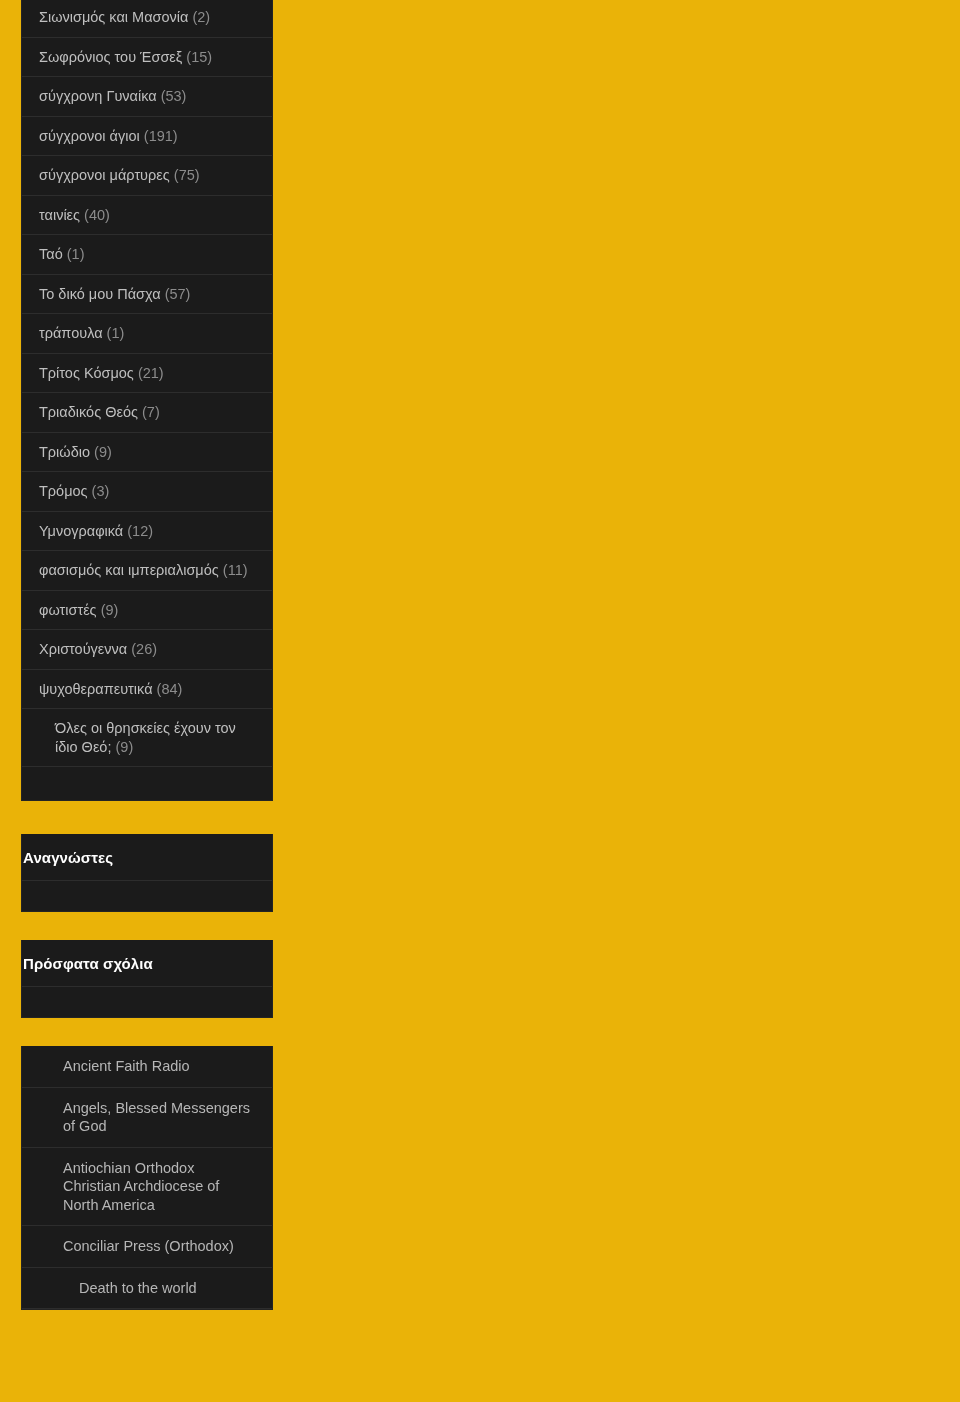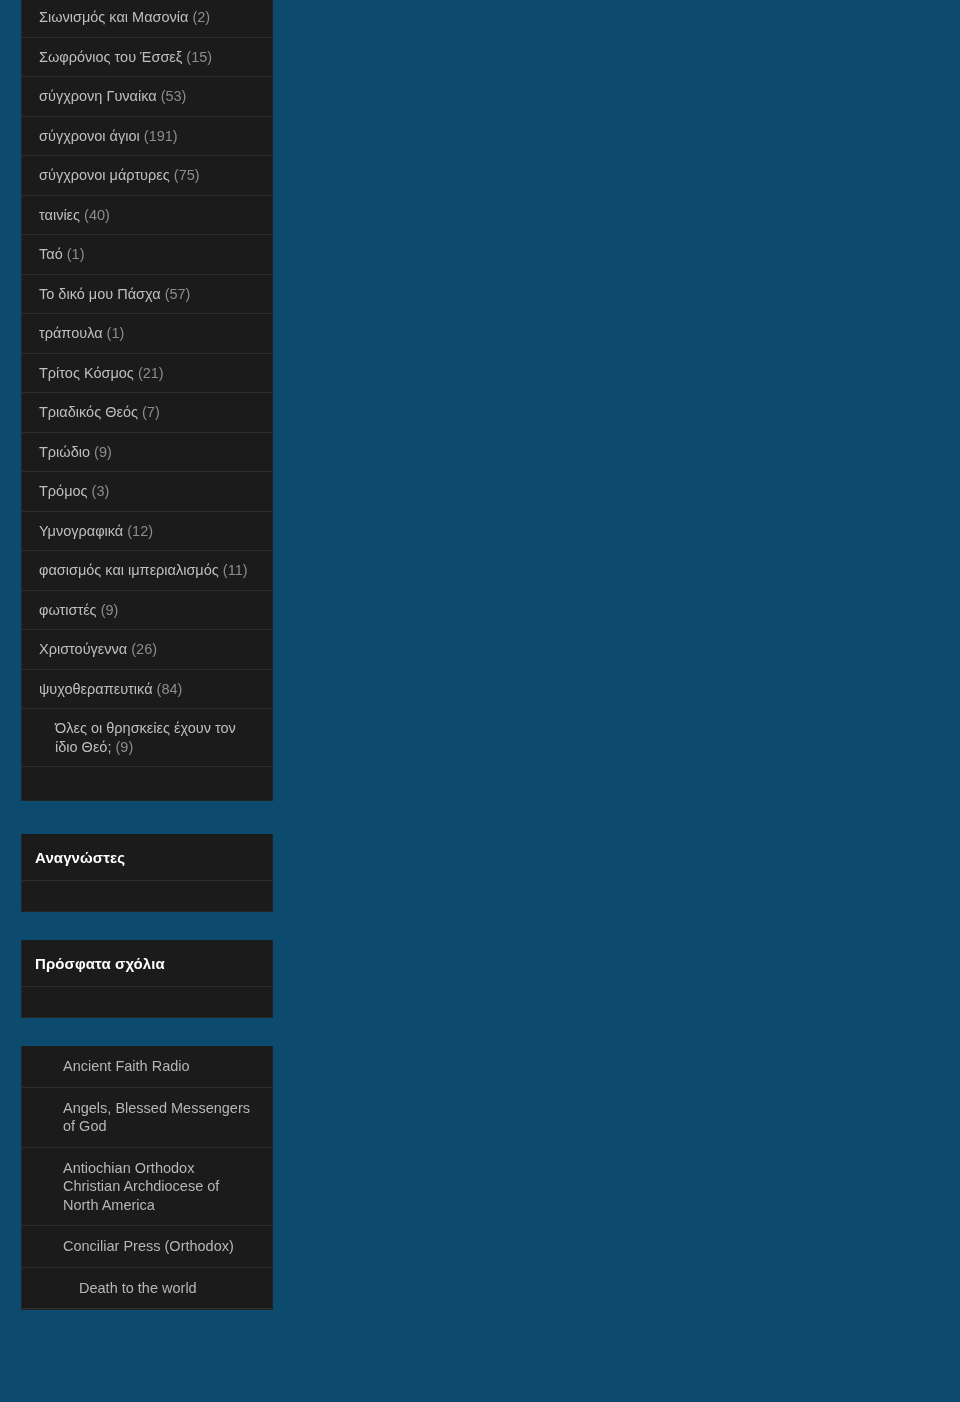--- a/index.html
+++ b/index.html
@@ -12,21 +12,21 @@
     height: 1402px;
     overflow: hidden;
     font-family: "Liberation Sans", "DejaVu Sans", sans-serif;
     -webkit-font-smoothing: antialiased;
   }
 
   #page {
     position: relative;
     width: 960px;
     height: 1402px;
-    background: #0c4a6e;
+    background: #eab308;
   }
 
   
   .sidebar {
     position: absolute;
     left: 21px;
     top: -2px;
     width: 252px;
   }
 
@@ -40,21 +40,21 @@
   }
   .widget.first {
     margin-bottom: 33px;
   }
 
   .widget-title {
     color: #ffffff;
     font-weight: bold;
     font-size: 15px;
     letter-spacing: .1px;
-    padding: 15px 17px 13px 13px;
+    padding: 15px 17px 13px 1px;
     border-bottom: 1px solid #2d2d2d;
     line-height: 1.2;
   }
 
   .widget-body-empty {
     height: 30px;
   }
 
   ul.list {
     list-style: none;

